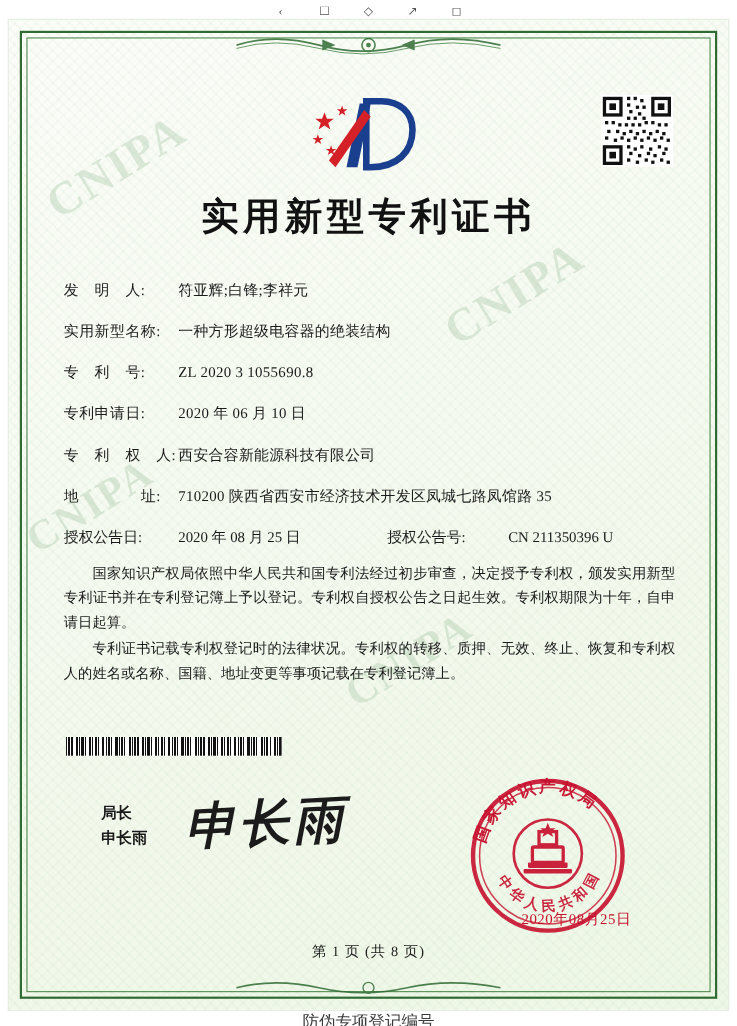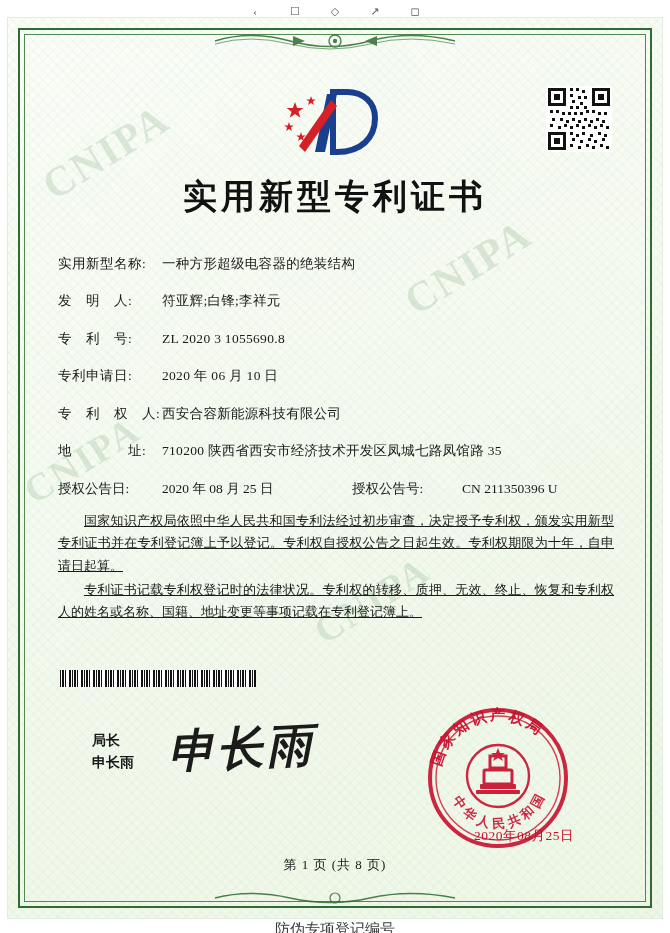--- a/index.html
+++ b/index.html
@@ -196,21 +196,20 @@
   .row-split .seg-val2 { flex: 1; }
 
   .paras {
     position: absolute;
     top: 452px;
     left: 10px;
     right: 8px;
     font-size: 13px;
     line-height: 1.72;
     text-align: justify;
-    text-decoration: underline;
   }
   .para { text-indent: 2em; margin: 0 0 2px 0; }
 
   
   .barcode {
     position: absolute;
     left: 12px;
     top: 612px;
     width: 196px;
     height: 17px;
@@ -401,27 +400,27 @@
         <polygon points="14,36 15.2,39.4 18.8,39.4 15.9,41.6 17,45 14,42.9 11,45 12.1,41.6 9.2,39.4 12.8,39.4"></polygon>
         <polygon points="26,46 27.2,49.4 30.8,49.4 27.9,51.6 29,55 26,52.9 23,55 24.1,51.6 21.2,49.4 24.8,49.4"></polygon>
       </g>
     </svg>
 
     <div class="title">实用新型专利证书</div>
 
     <div class="fields">
 
       <div class="field-row">
+        <div class="field-label">发　明　人:</div>
+        <div class="field-value">符亚辉;白锋;李祥元</div>
+      </div>
+
+      <div class="field-row">
         <div class="field-label">实用新型名称:</div>
         <div class="field-value">一种方形超级电容器的绝装结构</div>
-      </div>
-
-      <div class="field-row">
-        <div class="field-label">发　明　人:</div>
-        <div class="field-value">符亚辉;白锋;李祥元</div>
       </div>
 
       <div class="field-row">
         <div class="field-label">专　利　号:</div>
         <div class="field-value">ZL 2020 3 1055690.8</div>
       </div>
 
       <div class="field-row">
         <div class="field-label">专利申请日:</div>
         <div class="field-value">2020 年 06 月 10 日</div>

